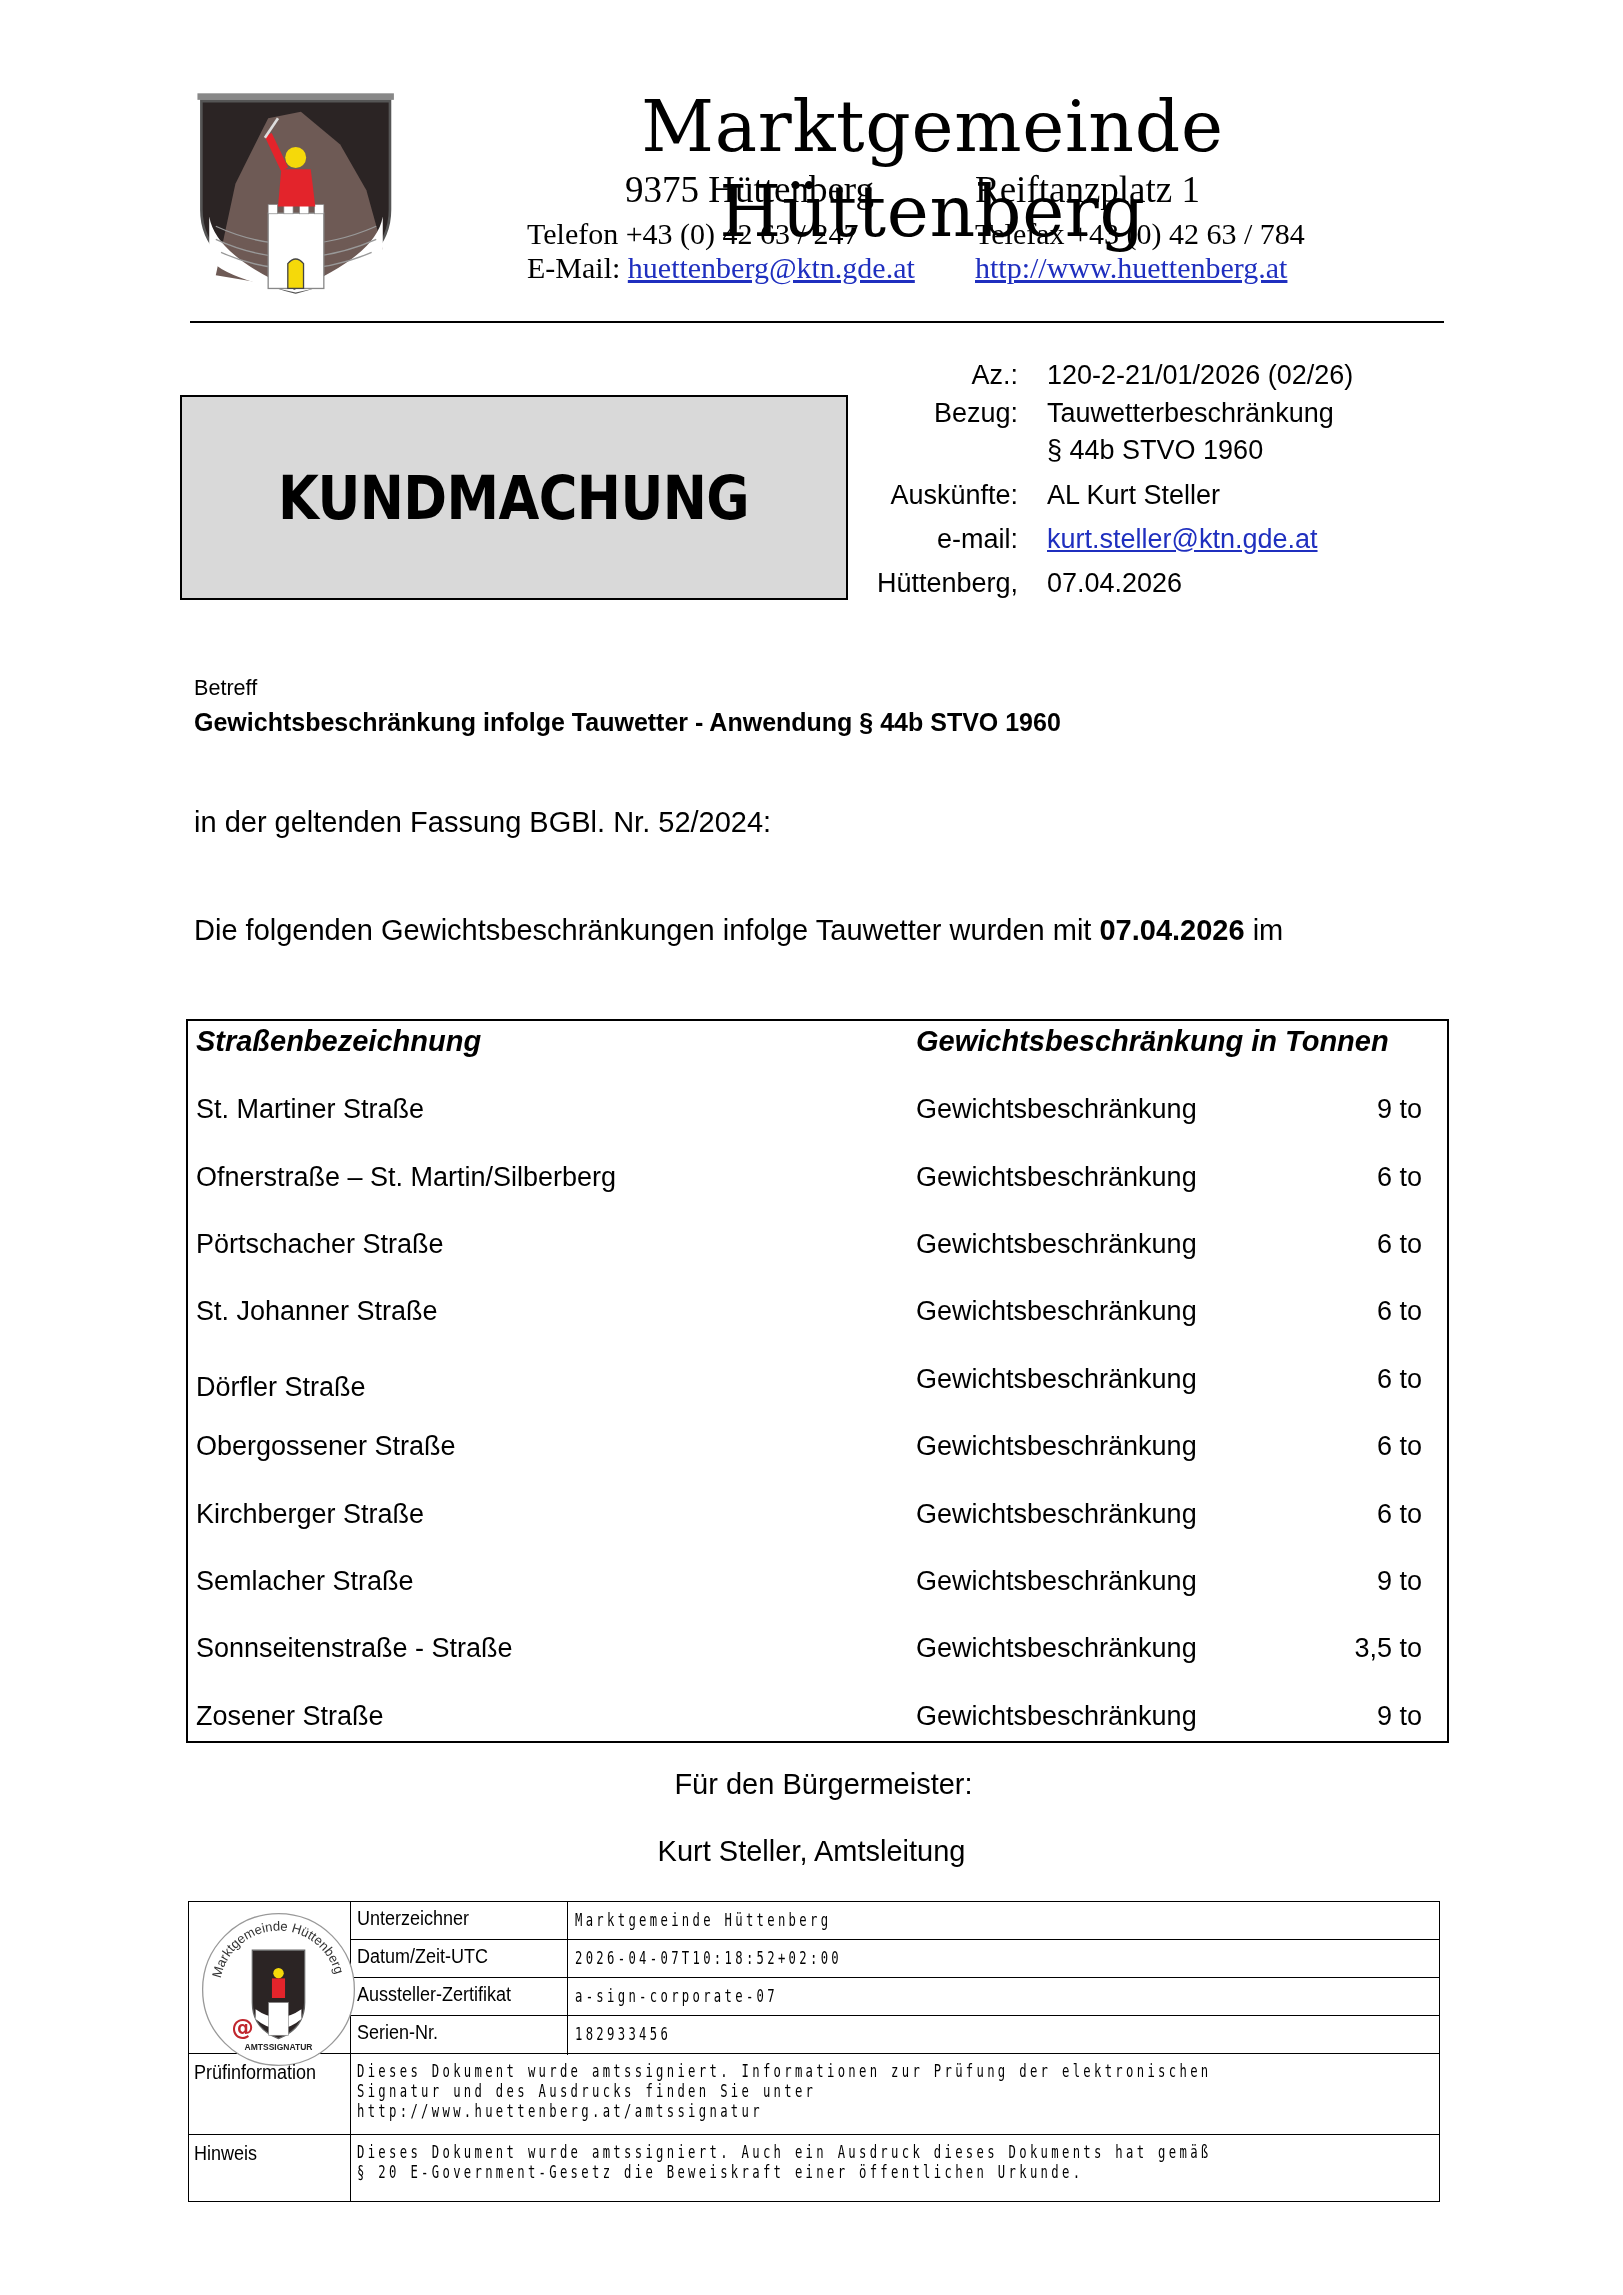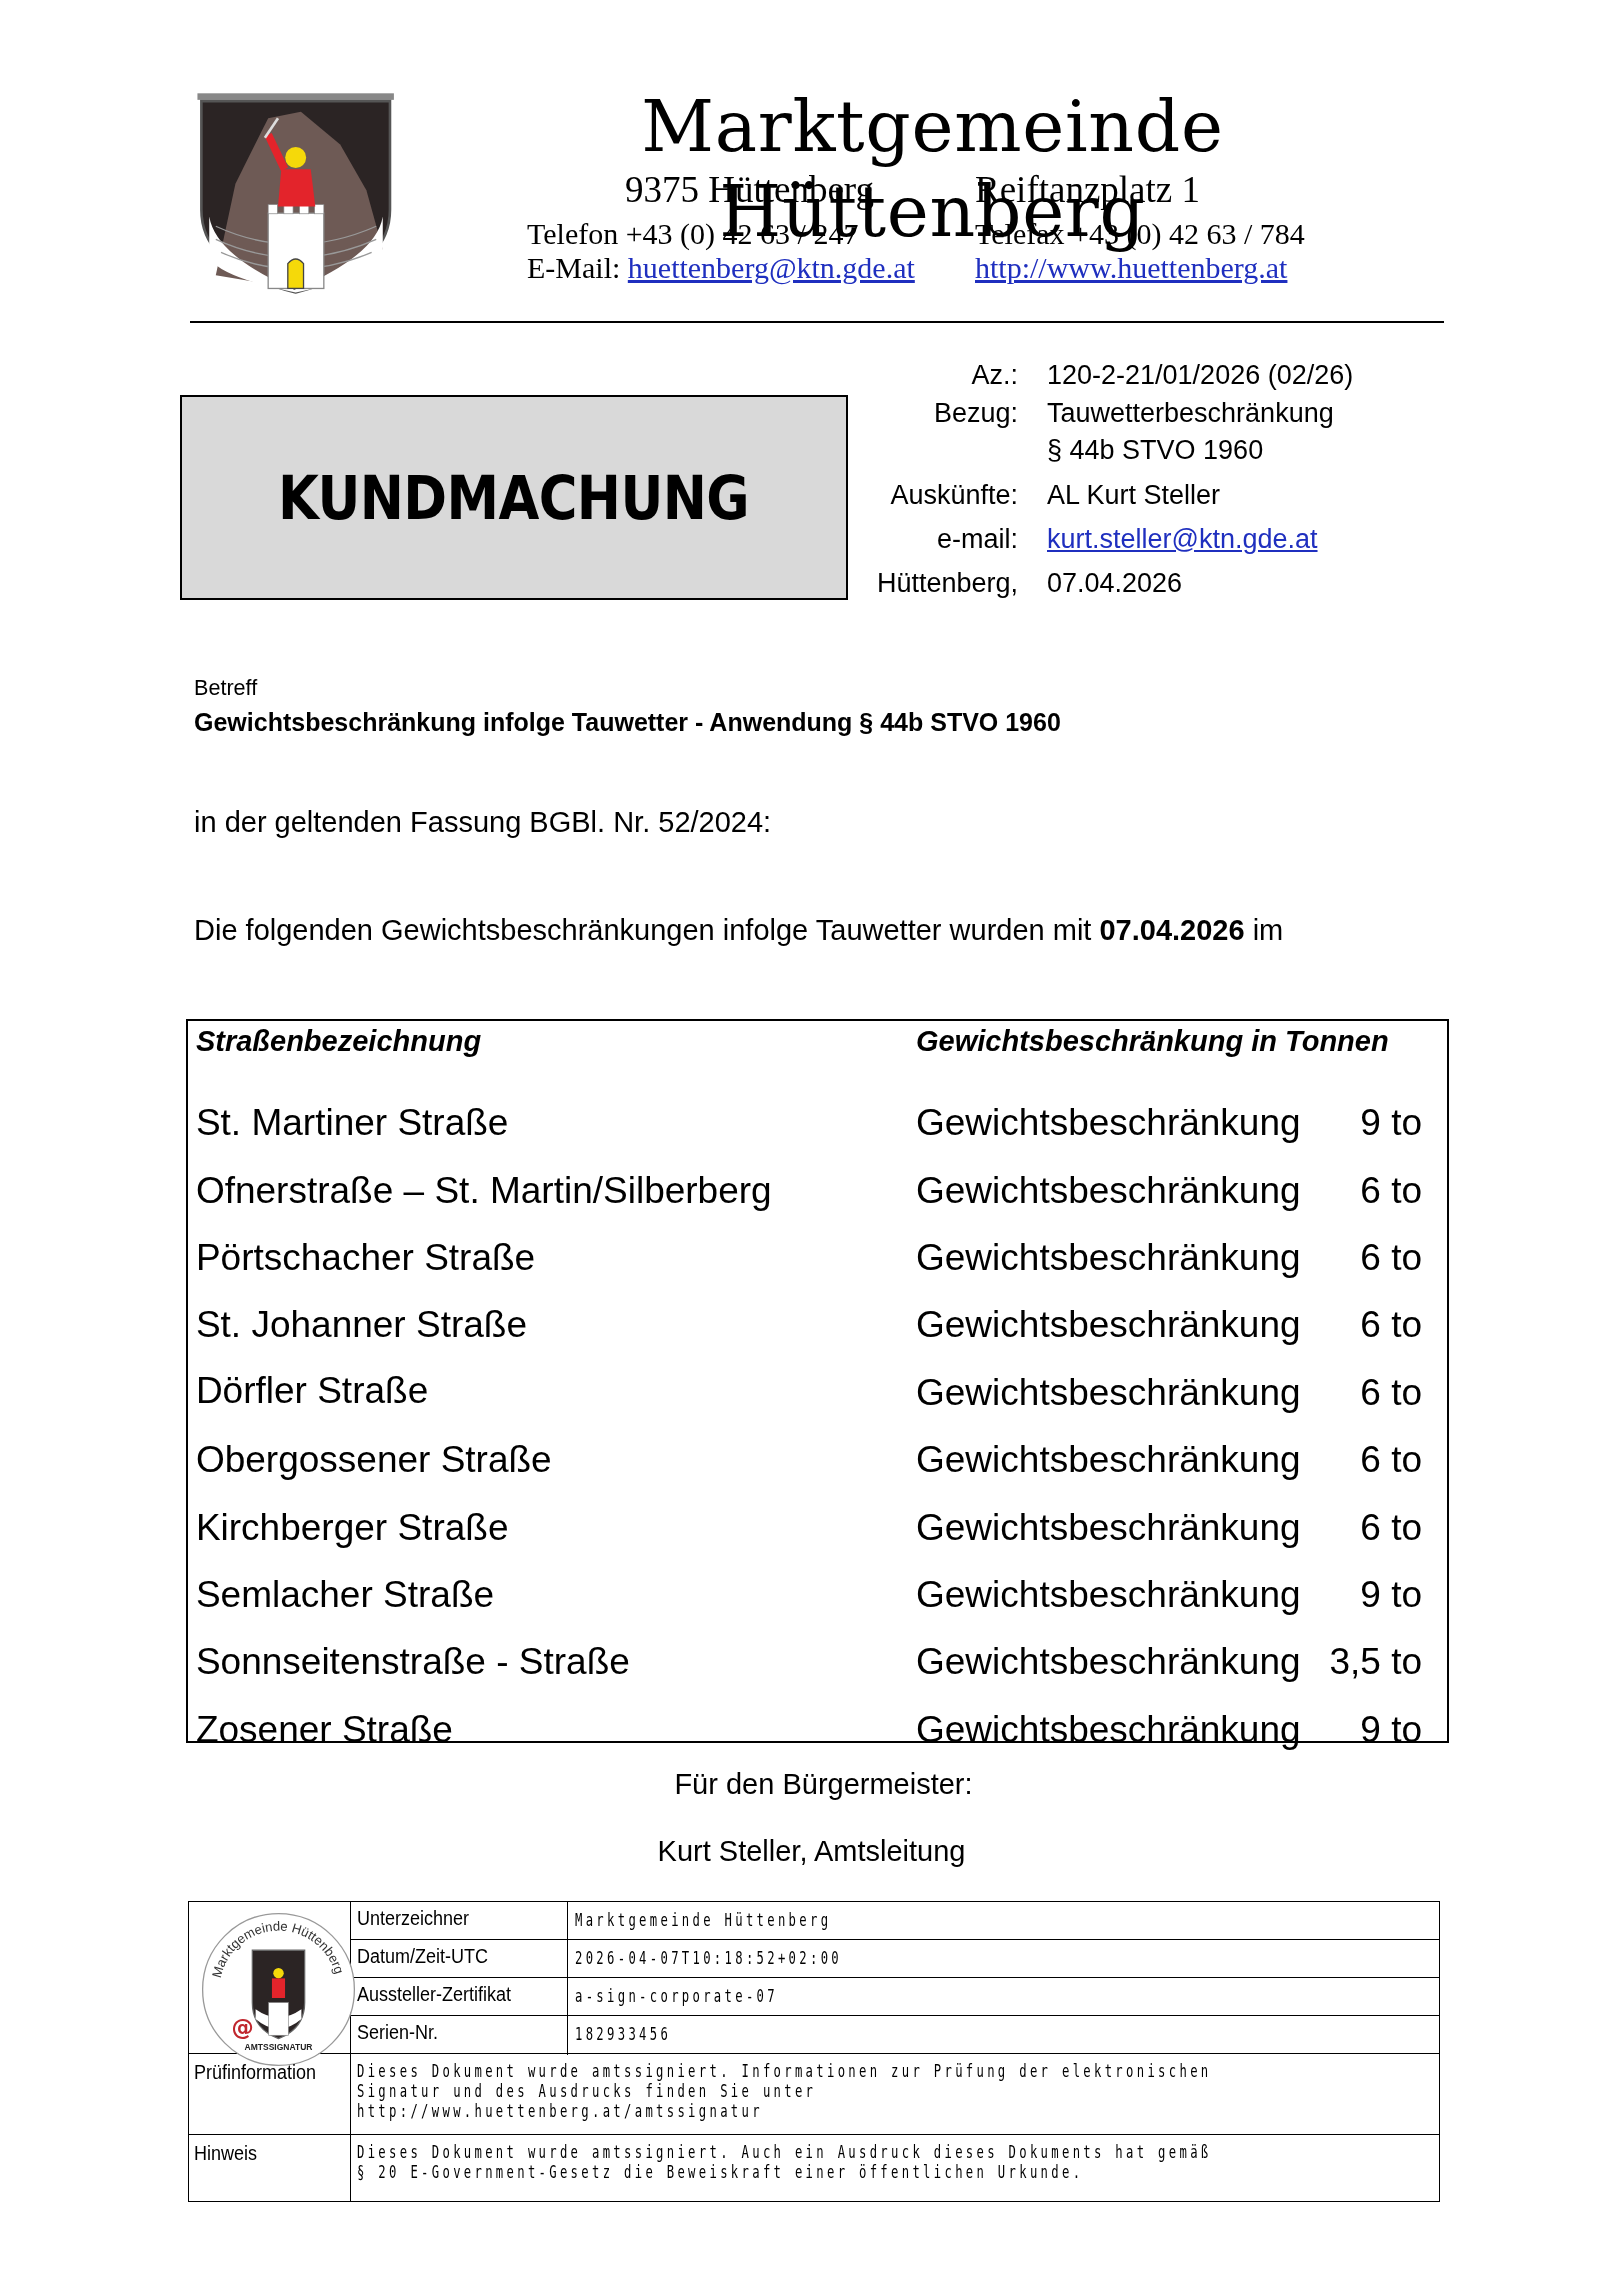--- a/index.html
+++ b/index.html
@@ -32,21 +32,21 @@
 
   
   #betreff-label { left:194px; top:675px; font-size:21.6px; }
   #betreff-text { left:194px; top:708px; font-size:25px; font-weight:bold;text-align:right; }
 
   .para { left:194px; width:1256px; font-size:29px; line-height:41px; }
 
   
   #road-table { left:186px; top:1019px; width:1263px; height:724px; border:2px solid #000; box-sizing:border-box; }
   .th { font-size:29px; font-weight:bold; font-style:italic; }
-  .td { font-size:37px;margin-top:8px; }
+  .td { font-size:27px; }
   .col-a { left:7.9px; }
   .col-b { left:728px; }
   .col-c { right:25px; text-align:right; }
 
   
   #sig-for { left:12px; width:1623px; text-align:center; top:1768px; font-size:29px; }
   #sig-name { left:0; width:1623px; text-align:center; top:1835px; font-size:29px; }
 
   
   #sigblock { left:188px; top:1901px; width:1252px; height:301px; border:1.3px solid #000; box-sizing:border-box; }
@@ -145,21 +145,21 @@
         <div class="abs td col-a" style="top: 208px;">Pörtschacher Straße</div>
         <div class="abs td col-b" style="top: 208px;">Gewichtsbeschränkung</div>
         <div class="abs td col-c" style="top: 208px;">6 to</div>
       </div>
       <div>
         <div class="abs td col-a" style="top: 275px;">St. Johanner Straße</div>
         <div class="abs td col-b" style="top: 275px;">Gewichtsbeschränkung</div>
         <div class="abs td col-c" style="top: 275px;">6 to</div>
       </div>
       <div>
-        <div class="abs td col-a" style="top: 341px;">Dörfler Straße</div>
+        <div class="abs td col-a" style="top: 351px;">Dörfler Straße</div>
         <div class="abs td col-b" style="top: 343px;">Gewichtsbeschränkung</div>
         <div class="abs td col-c" style="top: 343px;">6 to</div>
       </div>
       <div>
         <div class="abs td col-a" style="top: 410px;">Obergossener Straße</div>
         <div class="abs td col-b" style="top: 410px;">Gewichtsbeschränkung</div>
         <div class="abs td col-c" style="top: 410px;">6 to</div>
       </div>
       <div>
         <div class="abs td col-a" style="top: 478px;">Kirchberger Straße</div>

